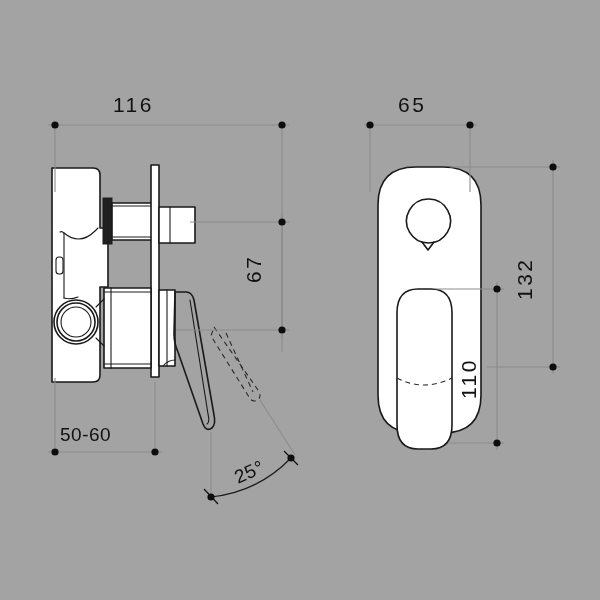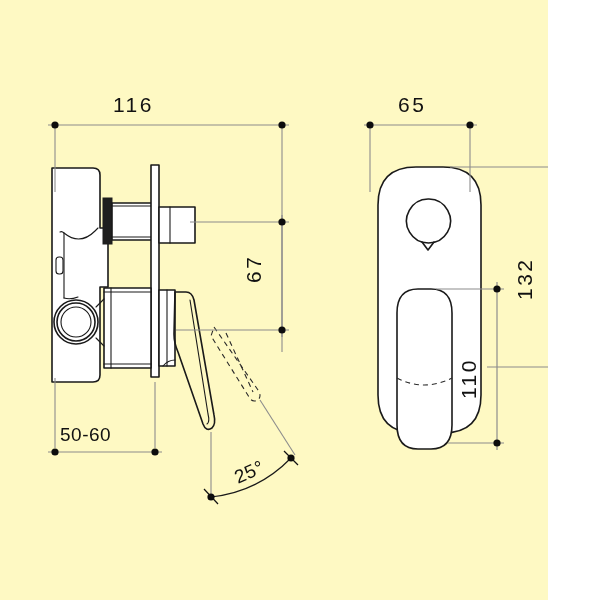--- a/index.html
+++ b/index.html
@@ -2,23 +2,23 @@
 <html><head>
 <meta charset="utf-8">
 <style>
   html, body {
     margin: 0;
     padding: 0;
     background: #ffffff;
   }
   #stage {
     position: relative;
-    width: 548px;
+    width: 600px;
     height: 600px;
-    background: #fef9c3;
+    background: #a3a3a3;
     font-family: "Liberation Sans", sans-serif;
     overflow: hidden;
   }
   svg#drawing {
     position: absolute;
     left: 0;
     top: 0;
     width: 600px;
     height: 600px;
     display: block;

